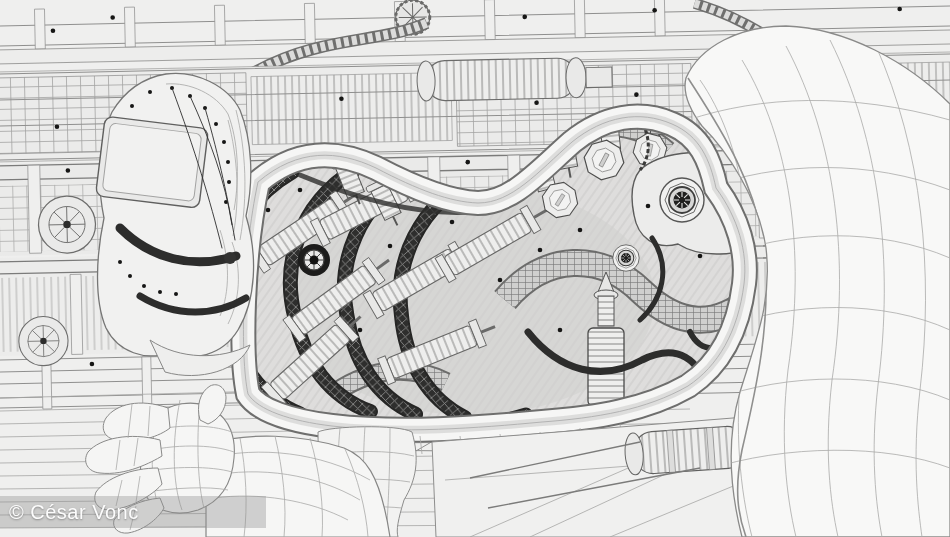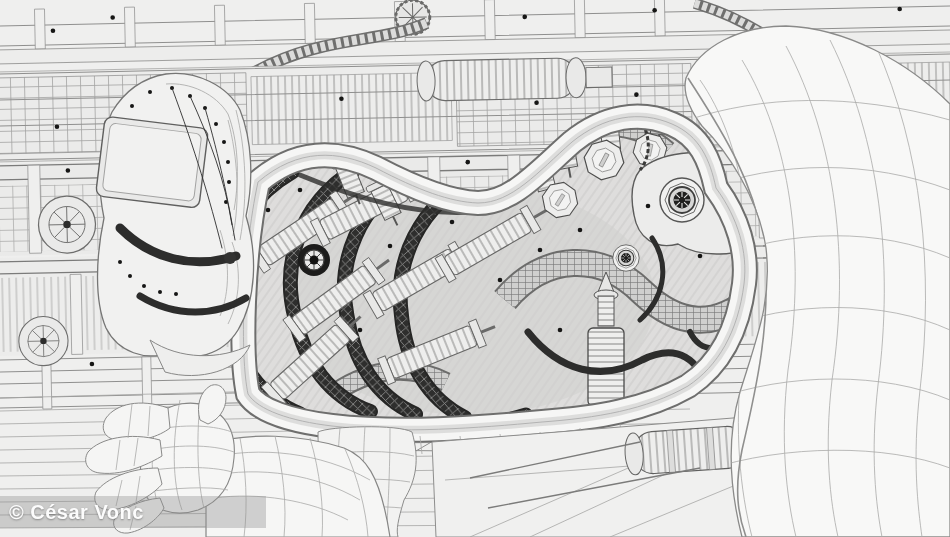--- a/index.html
+++ b/index.html
@@ -1,20 +1,20 @@
 <!DOCTYPE html>
 <html style="--background: #efefee; --line-light: #ababaa; --line-mid: #7a7a79; --line-dark: #2b2b2b; --surface-white: #f7f7f6; --interior-gray: #dedddc; --watermark-bg: rgba(145,145,145,0.38); --watermark-text: #fcfcfc;"><head>
 <meta charset="utf-8">
 <style>
   html,body{margin:0;padding:0;background:#d8d8d8;font-family:"Liberation Sans",sans-serif}
   .stage{position:relative;width:950px;height:537px;background:var(--background,#efefee);overflow:hidden}
   .stage svg{position:absolute;left:0;top:0}
   .watermark{position:absolute;left:0;top:496px;width:266px;height:32px;
              background:var(--watermark-bg,rgba(145,145,145,.38));display:flex;align-items:center}
-  .credit{color:var(--watermark-text,#fcfcfc);font-size:20px;font-weight:bold;letter-spacing:.5px;
+  .credit{color:var(--watermark-text,#fcfcfc);font-size:20px;font-weight:normal;letter-spacing:.5px;
           padding-left:9px;text-shadow:0 1px 2px rgba(80,80,80,.55)}
   
   .bgln{stroke:#8f8f8e;stroke-width:1;fill:none}
   .bgln2{stroke:#7b7b7a;stroke-width:1.3;fill:none}
   .thin{stroke:#a6a6a5;stroke-width:.8;fill:none}
   .meshln{stroke:#a9a9a8;stroke-width:.8;fill:none}
   .dkcable{stroke:#2d2d2c;fill:none;stroke-linecap:round}
   .panel{fill:#efefee;stroke:#8a8a89;stroke-width:.7}
 </style>
 </head>

